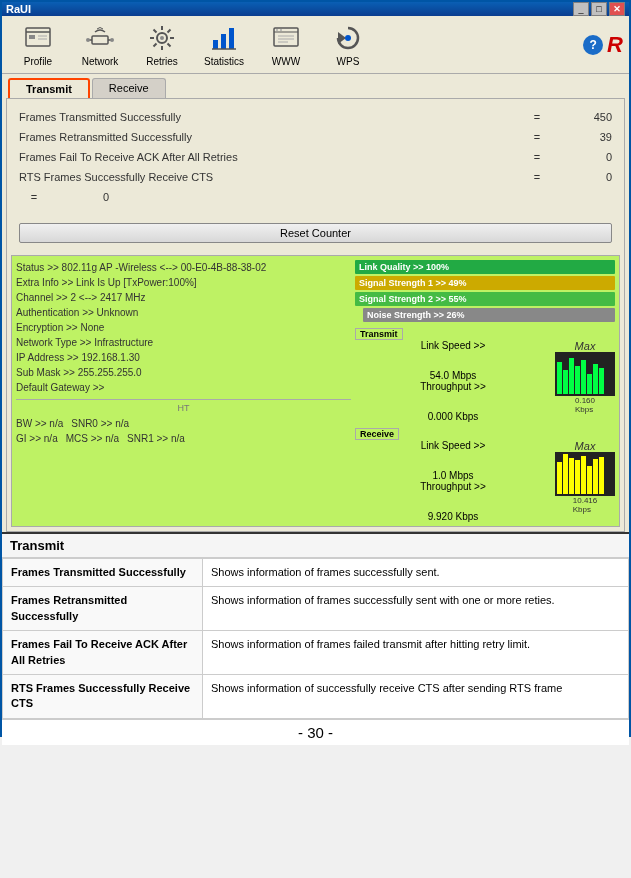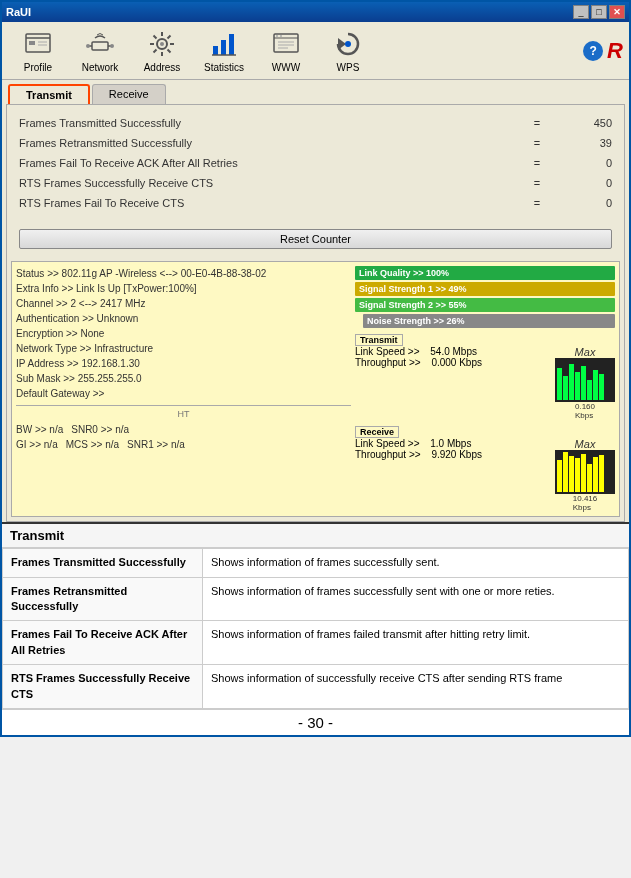--- a/index.html
+++ b/index.html
@@ -171,21 +171,21 @@
       background: linear-gradient(to bottom, #f0f0f0, #d8d8d8);
       font-size: 11px;
       cursor: pointer;
       border-radius: 2px;
     }
 
     
     .status-panel {
       margin: 4px 4px;
       border: 1px solid #aaa;
-      background: #fef9c3;
+      background: #bef264;
       padding: 4px;
       display: flex;
       gap: 4px;
     }
     .status-left {
       flex: 1;
       font-size: 10px;
       line-height: 1.5;
       color: #333;
     }
@@ -209,20 +209,21 @@
     }
     .bar-green1 { background: #22aa44; }
     .bar-yellow { background: #ccaa00; }
     .bar-green2 { background: #44bb44; }
     .bar-gray { background: #888888; margin-left: 8px; }
     .tx-rx-row {
       display: flex;
       align-items: center;
       font-size: 10px;
       gap: 4px;
+      flex-direction: column;
     }
 
     
     .mini-chart {
       width: 60px;
       height: 44px;
       background: #222;
       display: flex;
       align-items: flex-end;
       gap: 1px;
@@ -334,21 +335,21 @@
       </div>
 
       <div class="toolbar-item">
         <div class="toolbar-icon">
           <svg width="32" height="32" viewBox="0 0 32 32">
             <circle cx="16" cy="16" r="5" fill="none" stroke="#555" stroke-width="2"></circle>
             <circle cx="16" cy="16" r="2" fill="#888"></circle>
             <path d="M16 4 L16 8 M16 24 L16 28 M4 16 L8 16 M24 16 L28 16 M7.5 7.5 L10.5 10.5 M21.5 21.5 L24.5 24.5 M24.5 7.5 L21.5 10.5 M10.5 21.5 L7.5 24.5" stroke="#555" stroke-width="2"></path>
           </svg>
         </div>
-        <span class="toolbar-label">Address</span>
+        <span class="toolbar-label">Retries</span>
       </div>
 
       <div class="toolbar-item">
         <div class="toolbar-icon">
           <svg width="32" height="32" viewBox="0 0 32 32">
             <rect x="5" y="18" width="5" height="9" fill="#0055cc"></rect>
             <rect x="13" y="12" width="5" height="15" fill="#0055cc"></rect>
             <rect x="21" y="6" width="5" height="21" fill="#0055cc"></rect>
             <line x1="4" y1="27" x2="28" y2="27" stroke="#555" stroke-width="1.5"></line>
           </svg>
@@ -410,21 +411,20 @@
         <span class="stat-label">Frames Fail To Receive ACK After All Retries</span>
         <span class="stat-eq">=</span>
         <span class="stat-value">0</span>
       </div>
       <div class="stat-row">
         <span class="stat-label">RTS Frames Successfully Receive CTS</span>
         <span class="stat-eq">=</span>
         <span class="stat-value">0</span>
       </div>
       <div class="stat-row">
-        <span class="stat-label">RTS Frames Fail To Receive CTS</span>
         <span class="stat-eq">=</span>
         <span class="stat-value">0</span>
       </div>
     </div>
 
     <button class="reset-btn">Reset Counter</button>
 
     <div class="status-panel">
       <div class="status-left">
         <div>Status &gt;&gt; 802.11g AP -Wireless  &lt;--&gt; 00-E0-4B-88-38-02</div>

